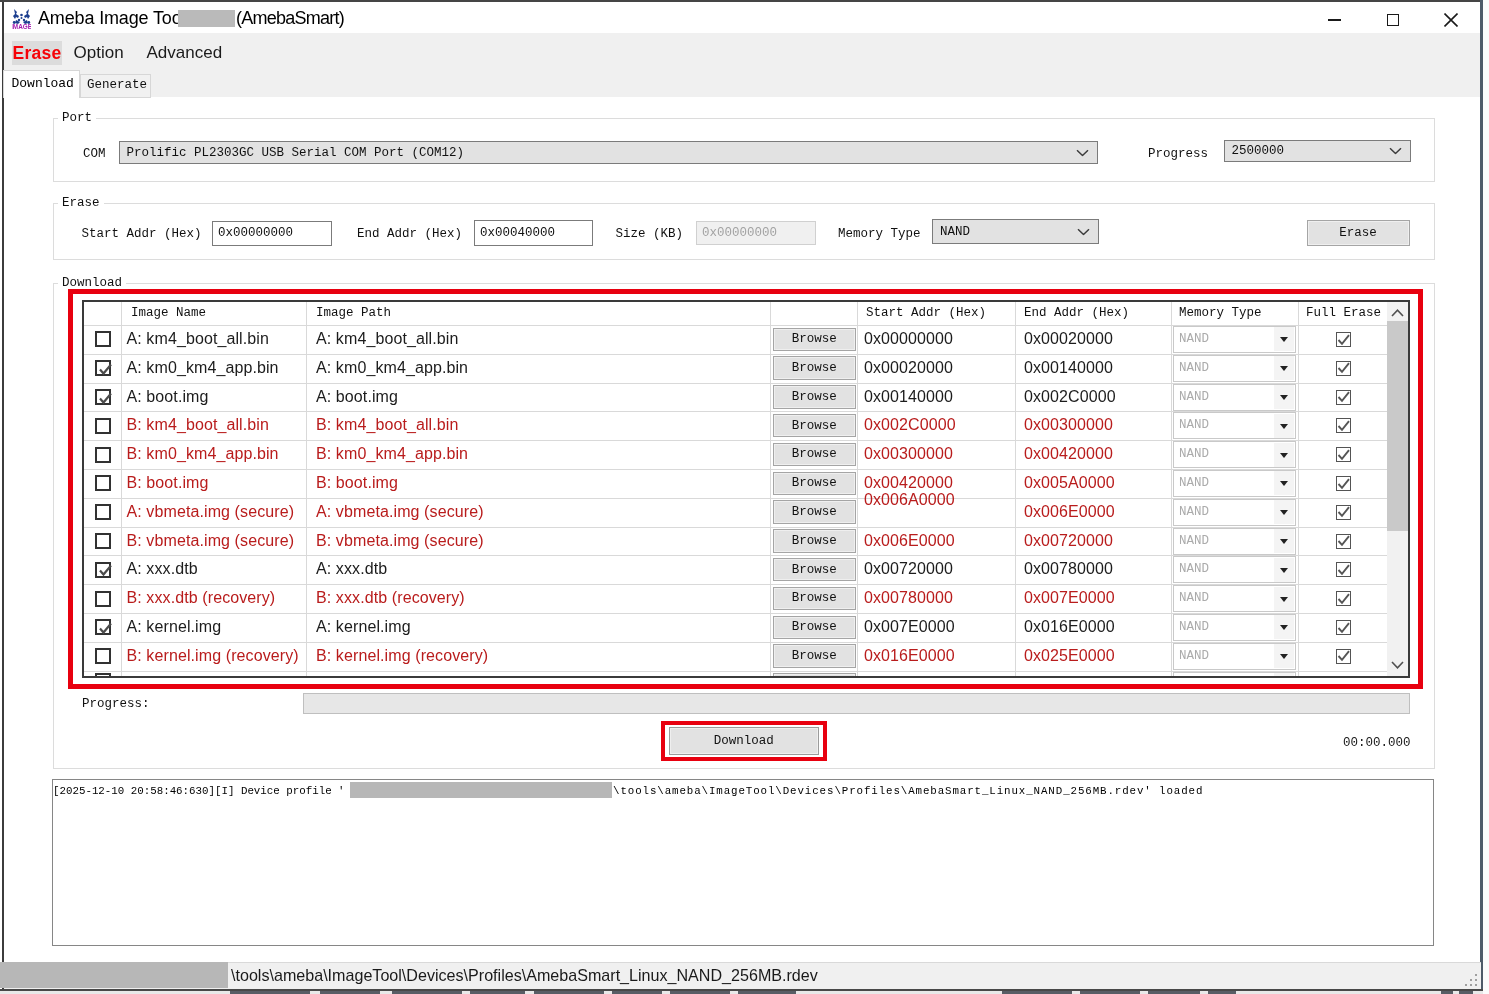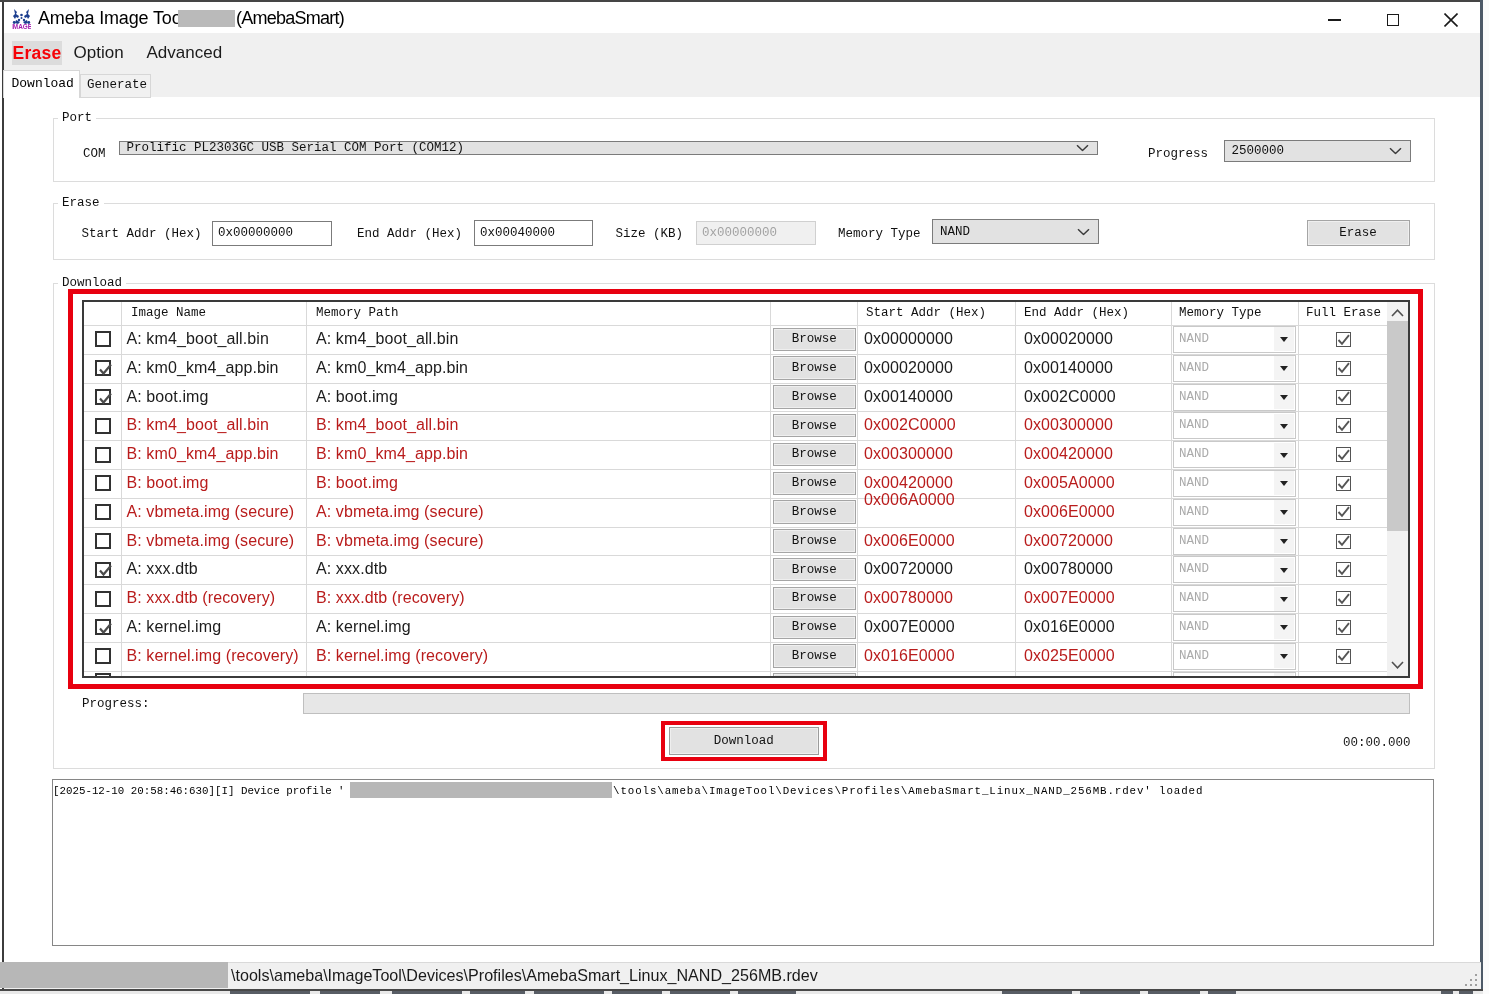--- a/index.html
+++ b/index.html
@@ -72,21 +72,21 @@
 <div class="a" style="left:73.5px;top:41px;height:24px;line-height:24px;font-size:17px;color:#1b1b1b">Option</div>
 <div class="a" style="left:146.5px;top:41px;height:24px;line-height:24px;font-size:17px;color:#1b1b1b">Advanced</div>
 <div class="a" style="left:4px;top:70px;width:1476px;height:27px;background:#f0f0f0"></div>
 <div class="a" style="left:80px;top:74px;width:71px;height:23.5px;background:#f1f1f1;border:1px solid #d7d7d7"></div>
 <div class="a mono" style="left:87px;top:74px;width:60px;height:23px;line-height:23px;font-size:12.5px;color:#111">Generate</div>
 <div class="a" style="left:3px;top:70px;width:77px;height:28px;background:#fff;border:1px solid #d7d7d7;border-bottom:none"></div>
 <div class="a mono" style="left:11.5px;top:71px;width:66px;height:26px;line-height:26px;font-size:13px;color:#000">Download</div>
 <div class="grp" style="left:53px;top:118px;width:1382px;height:64px"></div>
 <div class="glab" style="left:58px;top:111px">Port</div>
 <div class="lbl a" style="left:83px;top:146.5px">COM</div>
-<div class="combo" style="left:118.5px;top:141px;width:979px;height:14px">
+<div class="combo" style="left:118.5px;top:141px;width:979px;height:23px">
     <div class="t">Prolific PL2303GC USB Serial COM Port (COM12)</div>
     <svg class="chev" width="13" height="7" viewBox="0 0 13 7">
       <path d="M1 0.8 L6.5 6 L12 0.8" fill="none" stroke="#3c3c3c" stroke-width="1.5"></path>
     </svg>
   </div>
 <div class="lbl a" style="left:1148px;top:146.5px">Progress</div>
 <div class="combo" style="left:1223.5px;top:139.5px;width:187.5px;height:22.5px">
     <div class="t">2500000</div>
     <svg class="chev" width="13" height="7" viewBox="0 0 13 7">
       <path d="M1 0.8 L6.5 6 L12 0.8" fill="none" stroke="#3c3c3c" stroke-width="1.5"></path>
@@ -120,21 +120,21 @@
 <div class="a" style="left:84px;top:302px;width:1324px;height:374px;overflow:hidden" id="tbl">
 <div class="vline" style="left:37px;top:0;height:374px"></div>
 <div class="vline" style="left:222px;top:0;height:374px"></div>
 <div class="vline" style="left:686px;top:0;height:374px"></div>
 <div class="vline" style="left:773px;top:0;height:374px"></div>
 <div class="vline" style="left:931px;top:0;height:374px"></div>
 <div class="vline" style="left:1087px;top:0;height:374px"></div>
 <div class="vline" style="left:1214px;top:0;height:374px"></div>
 <div class="hline" style="left:0;top:23px;width:1324px"></div>
 <div class="hdr" style="left:47px;top:0;height:23px;line-height:23px">Image Name</div>
-<div class="hdr" style="left:232px;top:0;height:23px;line-height:23px">Memory Path</div>
+<div class="hdr" style="left:232px;top:0;height:23px;line-height:23px">Image Path</div>
 <div class="hdr" style="left:782px;top:0;height:23px;line-height:23px">Start Addr (Hex)</div>
 <div class="hdr" style="left:940px;top:0;height:23px;line-height:23px">End Addr (Hex)</div>
 <div class="hdr" style="left:1095px;top:0;height:23px;line-height:23px">Memory Type</div>
 <div class="hdr" style="left:1222px;top:0;height:23px;line-height:23px">Full Erase</div>
 <div class="hline" style="left:0;top:51.8px;width:1324px"></div>
 <div class="ckb" style="left:11px;top:29.4px"></div>
 <div class="cell" style="left:42.5px;top:23.0px;height:28.8px;line-height:28.8px">A: km4_boot_all.bin</div>
 <div class="cell" style="left:232px;top:23.0px;height:28.8px;line-height:28.8px">A: km4_boot_all.bin</div>
 <div class="btn" style="left:689px;top:25.6px;width:82.5px;height:23.4px">Browse</div>
 <div class="cell" style="left:780px;top:23.0px;height:28.8px;line-height:28.8px">0x00000000</div>

